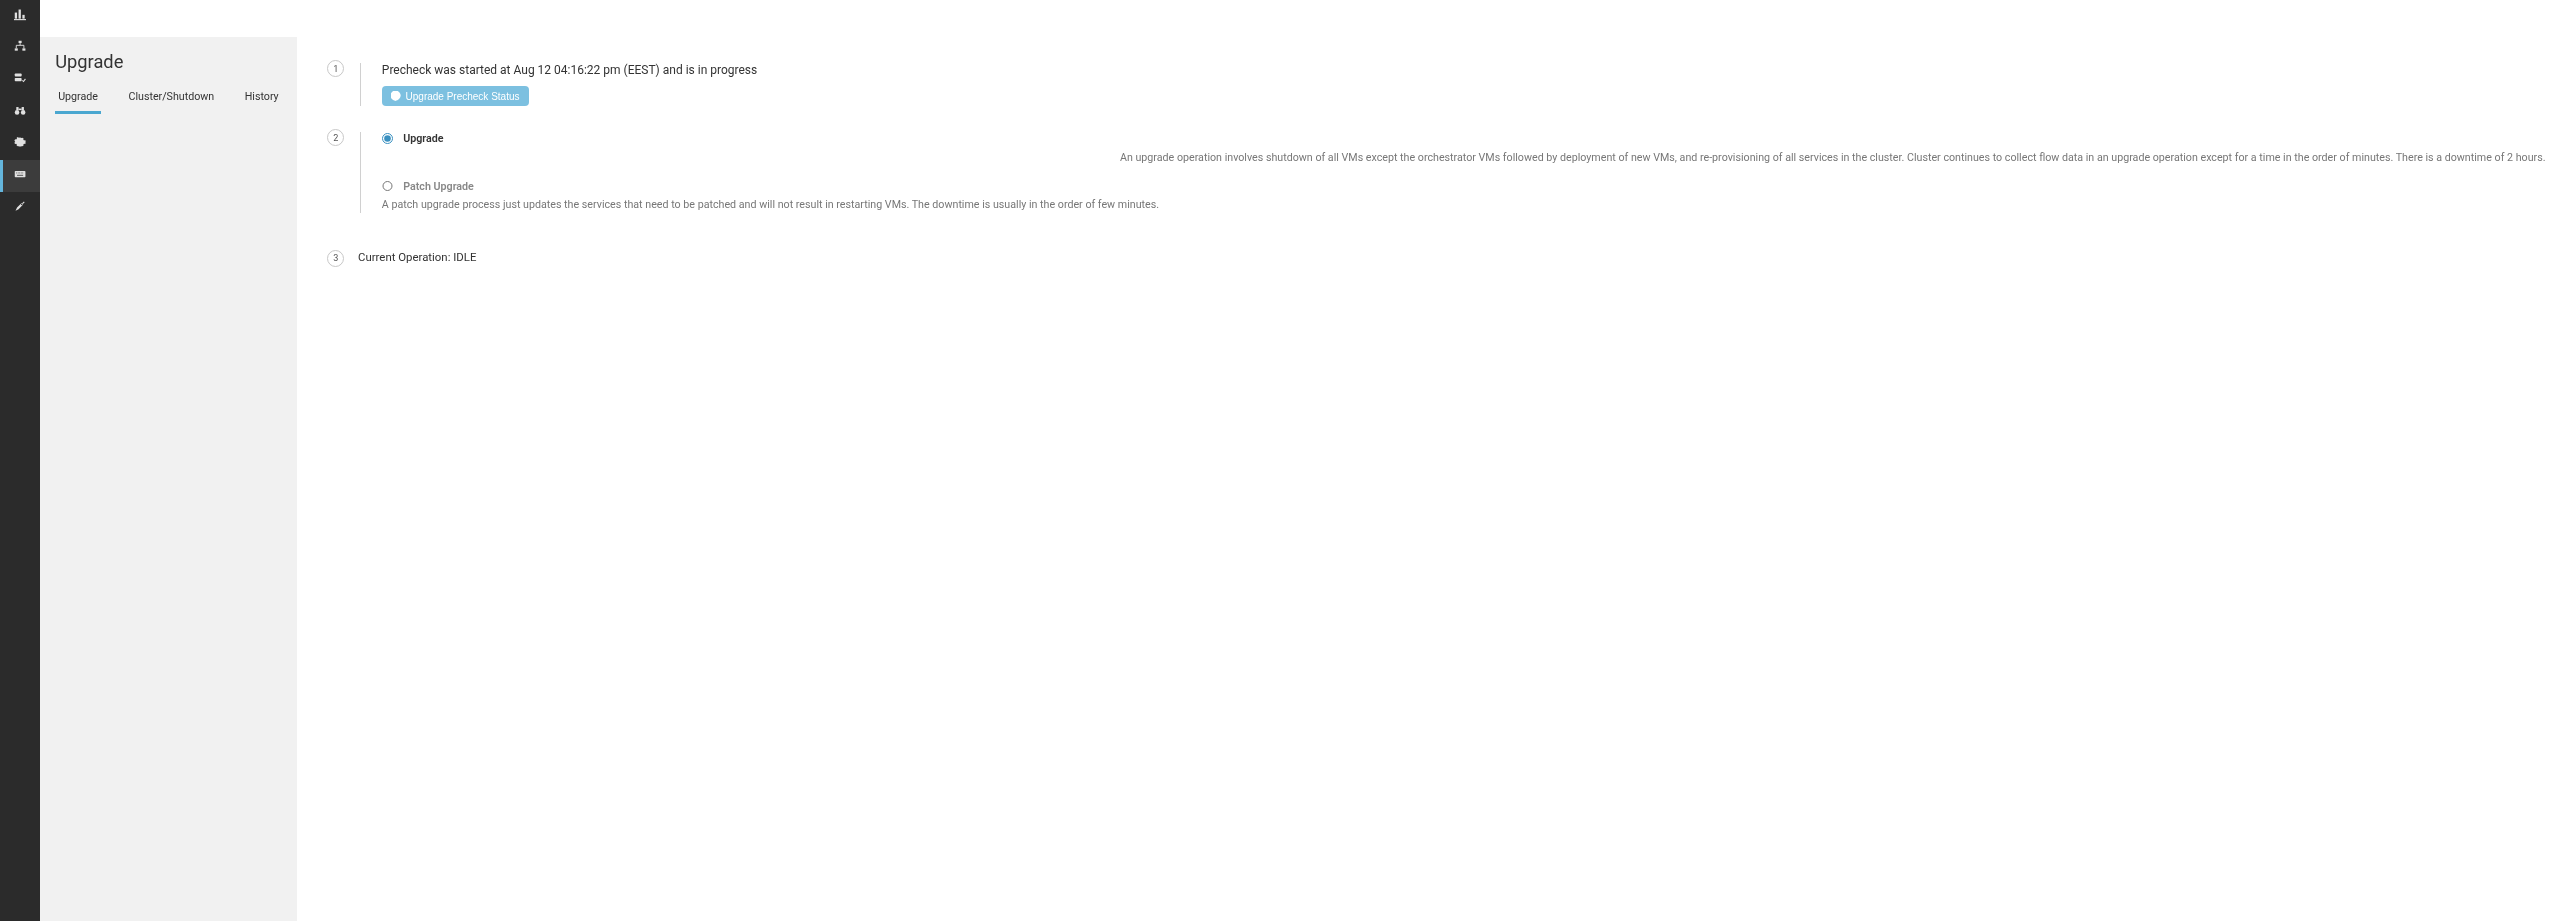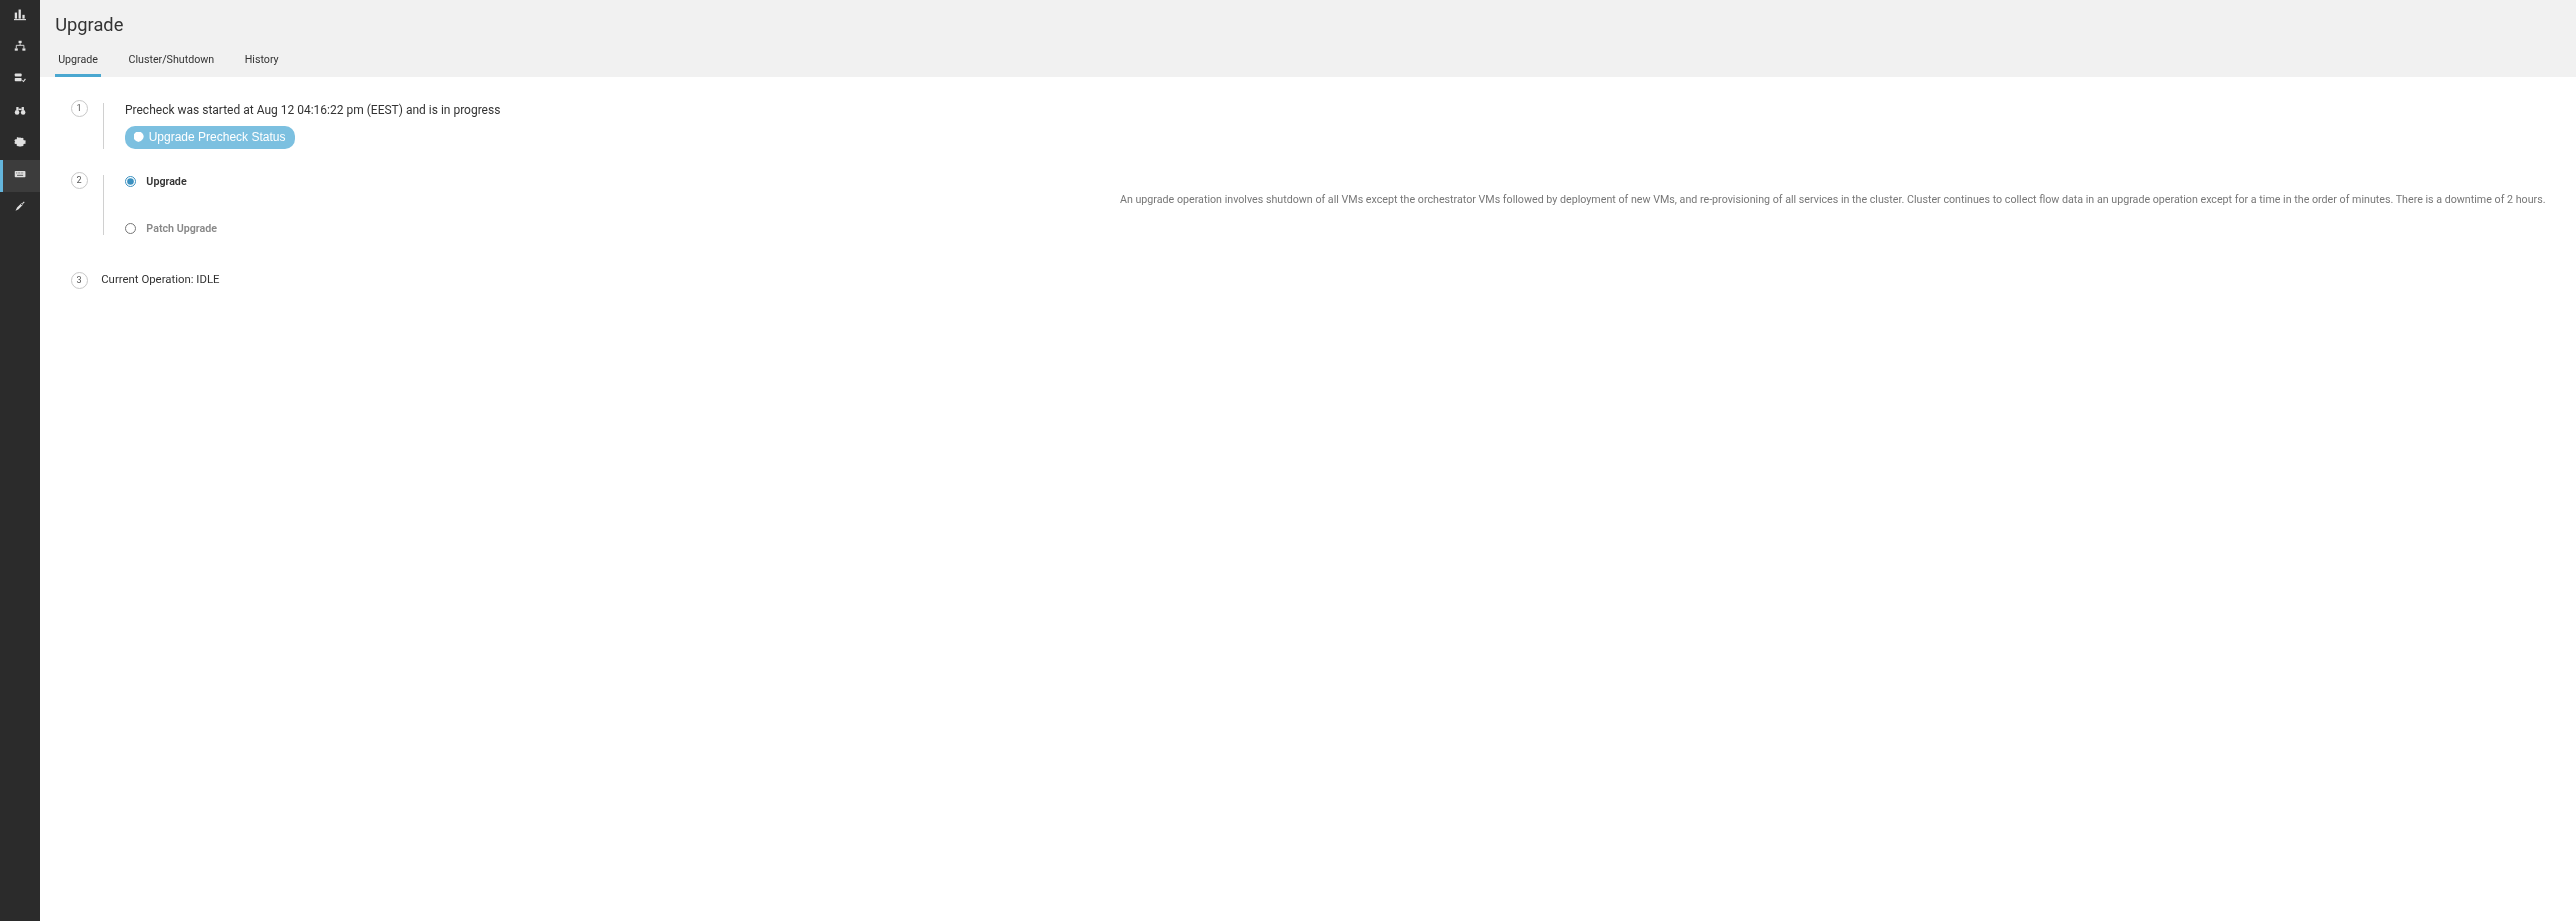--- a/index.html
+++ b/index.html
@@ -36,22 +36,23 @@
       position: absolute;
       left: 0; top: 0; bottom: 0;
       width: 3px;
       background: #64b5dc;
     }
     .side-item svg { fill: #e0e0e0; }
     
     .main {
       flex: 1;
       display: flex;
-      flex-direction: column;
+      flex-direction: row;
       overflow: hidden;
+      margin-top: 37px;
     }
     .header {
       background: #f1f1f1;
       padding: 13.7px 15.2px 0 15.2px;
     }
     .page-title {
       font-size: 18.3px;
       font-weight: 400;
       margin-bottom: 12.2px;
       color: #333;
@@ -119,22 +120,22 @@
       margin-bottom: 9.1px;
     }
     .btn {
       display: inline-flex;
       align-items: center;
       gap: 4.6px;
       background: #7cc0e0;
       color: #fff;
       border: none;
       padding: 4.6px 9.1px;
-      font-size: 12px;
-      border-radius: 10px;
+      font-size: 10px;
+      border-radius: 4px;
       cursor: pointer;
     }
     .btn svg { fill: #fff; display:block; }
     
     .opt {
       margin-bottom: 13.7px;
     }
     .opt-header {
       display: flex;
       align-items: center;
@@ -272,20 +273,21 @@
               <span class="opt-label">Upgrade</span>
             </div>
             <div class="opt-desc" style="padding-left:0;text-align:right;">An upgrade operation involves shutdown of all VMs except the orchestrator VMs followed by deployment of new VMs, and re-provisioning of all services in the cluster. Cluster continues to collect flow data in an upgrade operation except for a time in the order of minutes. There is a downtime of 2 hours.</div>
           </div>
 
           <div class="opt">
             <div class="opt-header">
               <input type="radio" name="op" class="opt-radio" style="">
               <span class="opt-label muted">Patch Upgrade</span>
             </div>
+            <div class="opt-desc" style="padding-left:0;">A patch upgrade process just updates the services that need to be patched and will not result in restarting VMs. The downtime is usually in the order of few minutes.</div>
           </div>
 
         </div>
       </div>
     </div>
 
     <div class="step">
       <div class="step-num">3</div>
       <div class="step-body">
         <div class="step-title">Current Operation: IDLE</div>

